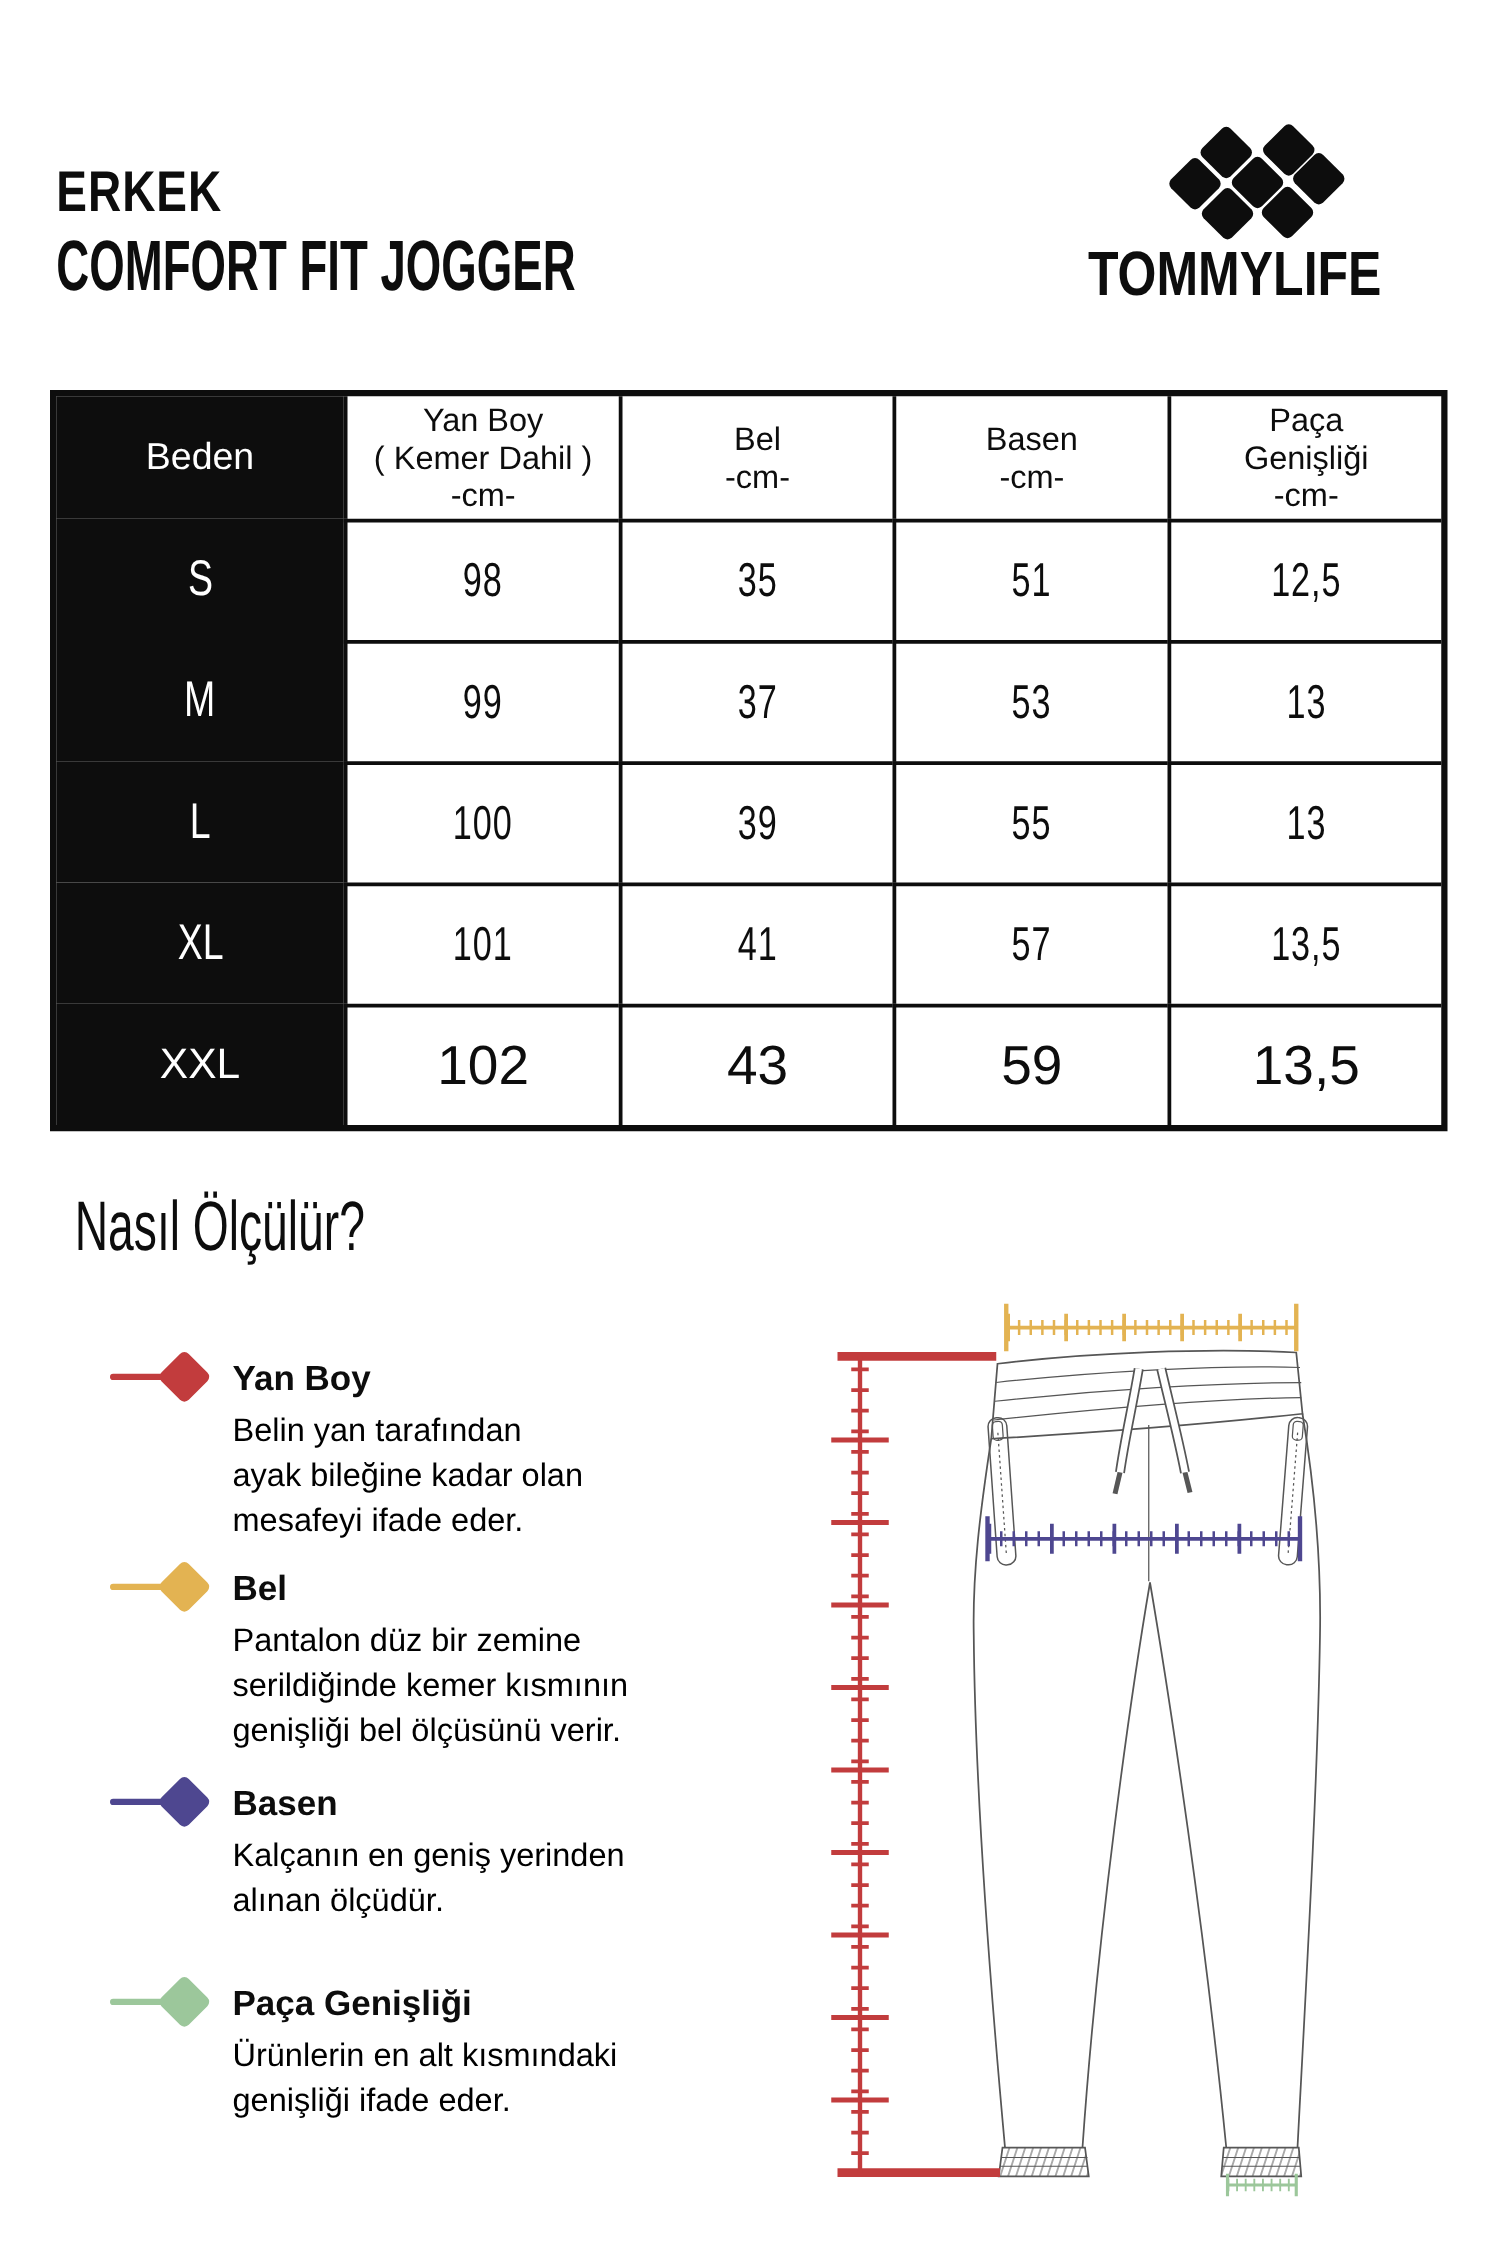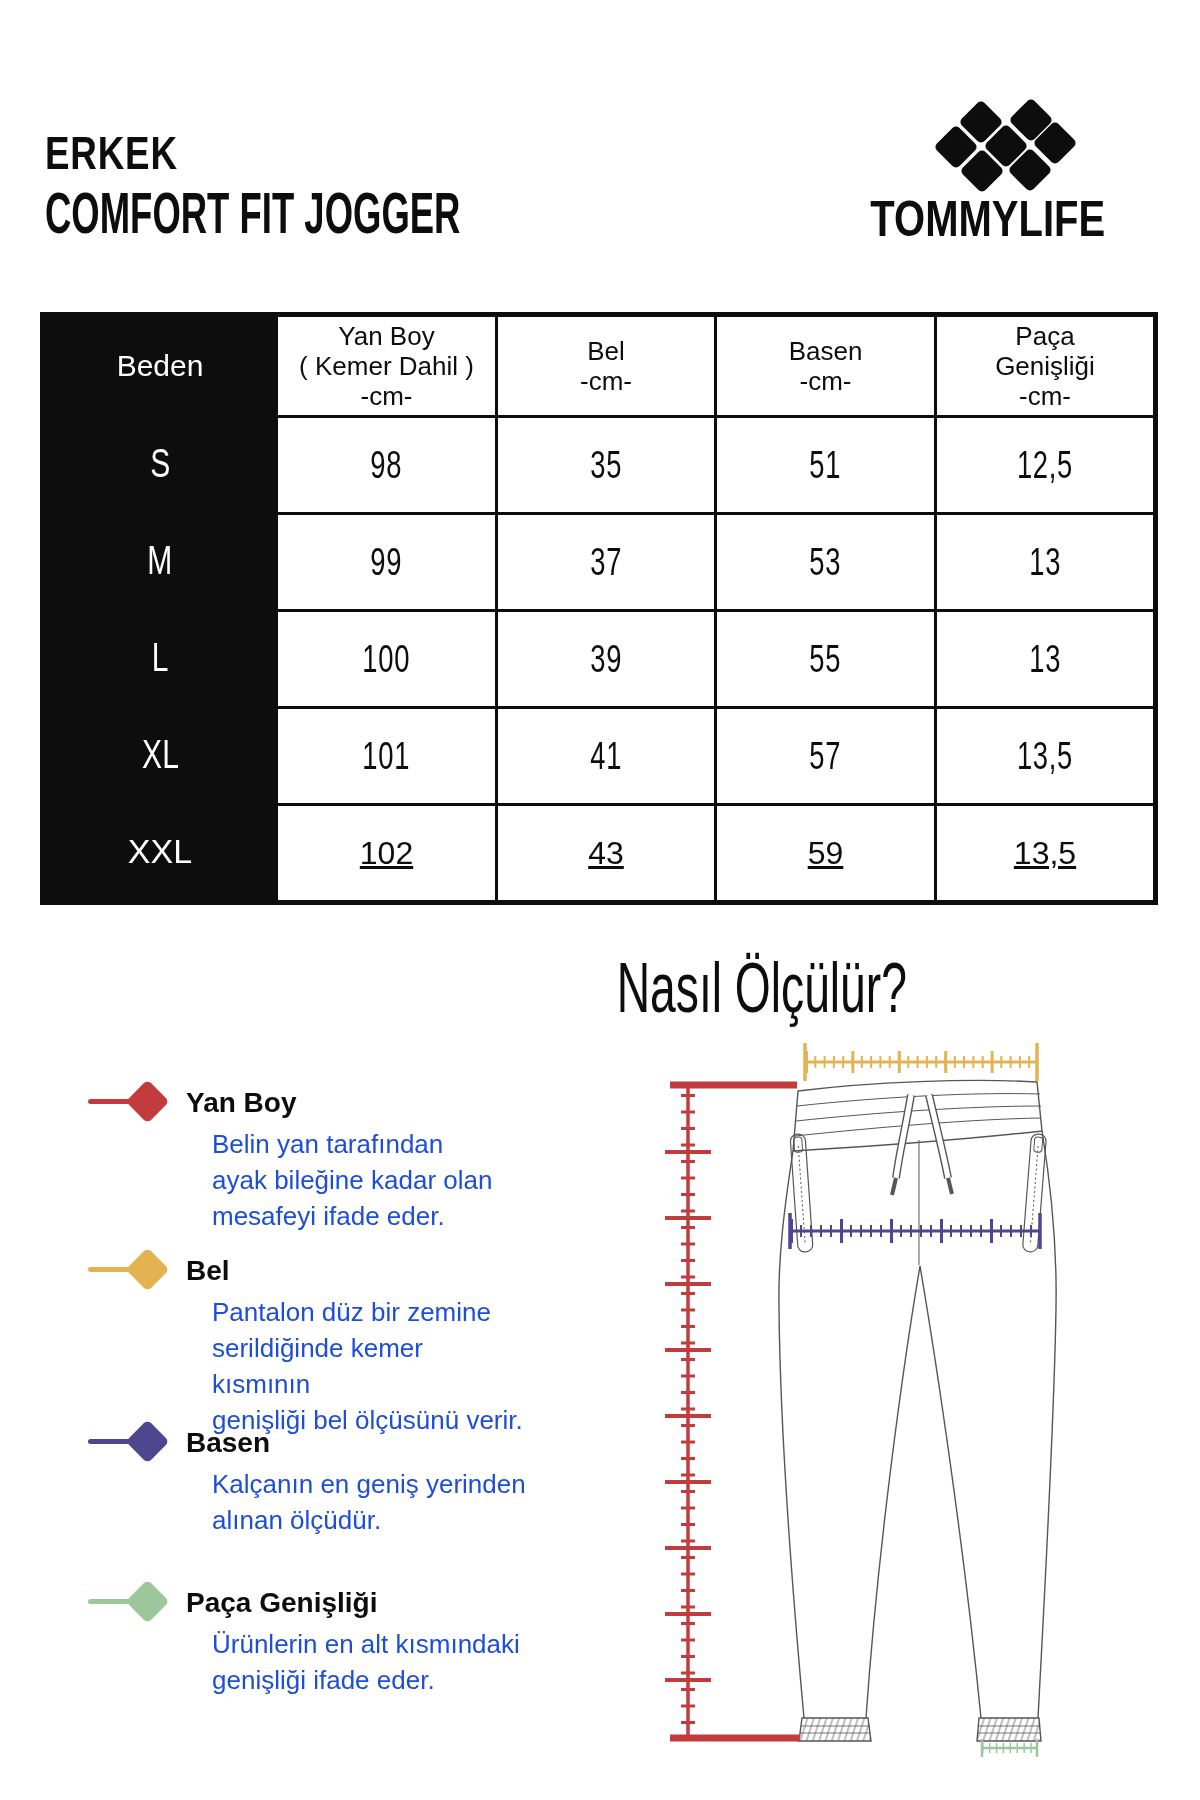--- a/index.html
+++ b/index.html
@@ -34,37 +34,37 @@
   }
   .cell{display:flex;align-items:center;justify-content:center;text-align:center;}
   .cell.dark{background:var(--c-ink);color:#fff;}
   .cell.head{flex-direction:column;font-size:26px;line-height:30px;font-weight:500;}
   .cell.head span:empty{display:none;}
   .cell.vcell{border-left:3px solid var(--c-ink);}
   .cell.rowline{border-top:3px solid var(--c-ink);}
   .corner{font-size:30px;font-weight:400;}
   .num{font-size:38px;letter-spacing:1px;}
   .num .nc{display:inline-block;transform:scaleX(.72);transform-origin:50% 50%;}
-  .num .nr{display:inline-block;font-size:32px;letter-spacing:0;text-decoration:underline;}
+  .num .nr{display:inline-block;font-size:44px;letter-spacing:0;}
   .sz{font-size:40px;}
   .sz .nc{display:inline-block;transform:scaleX(.75);transform-origin:50% 50%;}
   .sz .nr{display:inline-block;font-size:34px;}
 
   
-  .howto-title{left:0;top:948px;width:982px;text-align:right;font-size:70px;font-weight:500;}
+  .howto-title{left:0;top:948px;width:982px;text-align:left;font-size:56px;font-weight:500;}
   .howto-title .cond{display:inline-block;transform:scaleX(.66);transform-origin:50% 50%;}
 
   
   .legend-item{position:absolute;left:88px;display:flex;}
   .lg-marker{position:relative;width:98px;flex:0 0 98px;height:40px;}
   .lg-line{position:absolute;left:0;top:13px;width:54px;height:5px;border-radius:3px;}
   .lg-diamond{position:absolute;left:44px;top:0;width:31px;height:31px;border-radius:5px;transform:rotate(45deg);}
   .lg-text{width:340px;}
   .lg-name{font-size:28px;font-weight:700;line-height:34px;margin-bottom:6px;}
-  .lg-desc{font-size:26px;line-height:36px;color:#1d4ed8;margin-left:26px;}
+  .lg-desc{font-size:26px;line-height:36px;color:#000000;}
   .lg-desc span{display:block;}
   .lg-desc span:empty{display:none;}
   .legend-item.c0 .lg-line,.legend-item.c0 .lg-diamond{background:var(--c-red);}
   .legend-item.c1 .lg-line,.legend-item.c1 .lg-diamond{background:var(--c-yellow);}
   .legend-item.c2 .lg-line,.legend-item.c2 .lg-diamond{background:var(--c-purple);}
   .legend-item.c3 .lg-line,.legend-item.c3 .lg-diamond{background:var(--c-green);}
 
   
   .diagram{left:620px;top:1030px;width:460px;height:740px;}
 </style>

